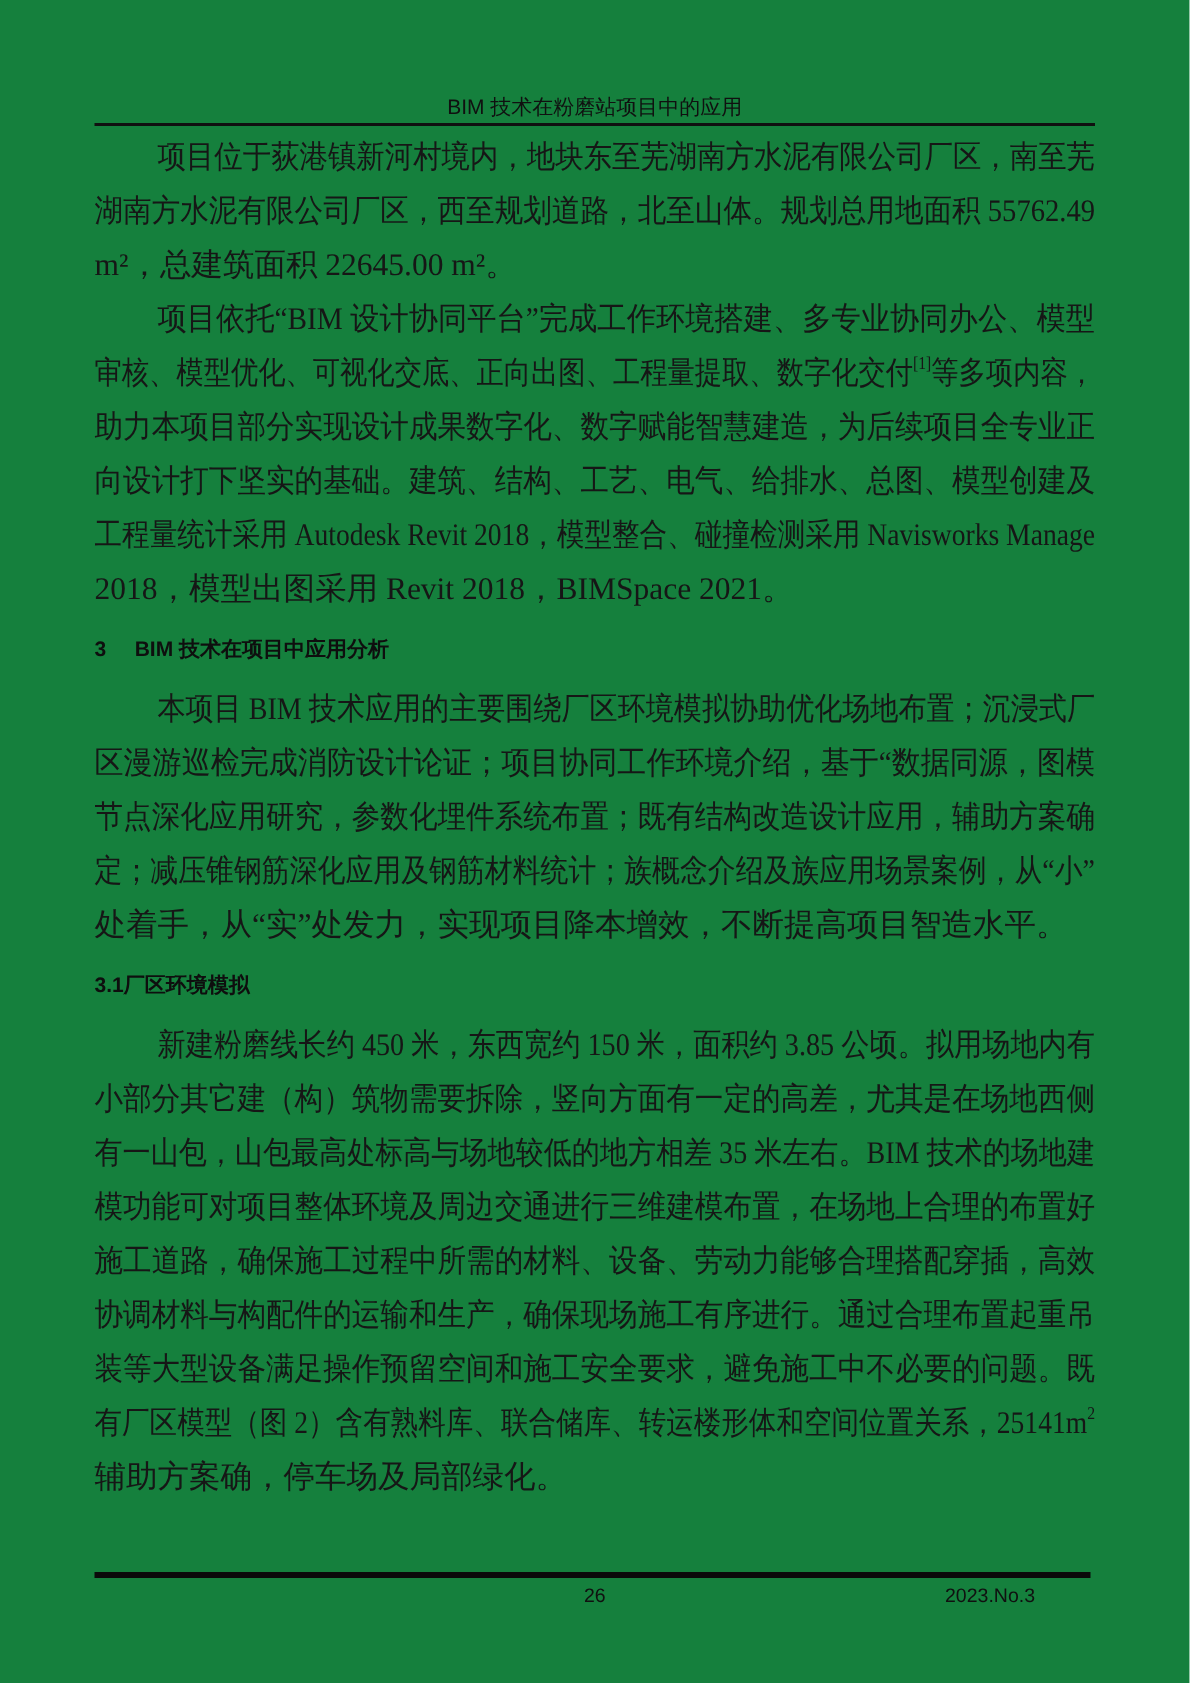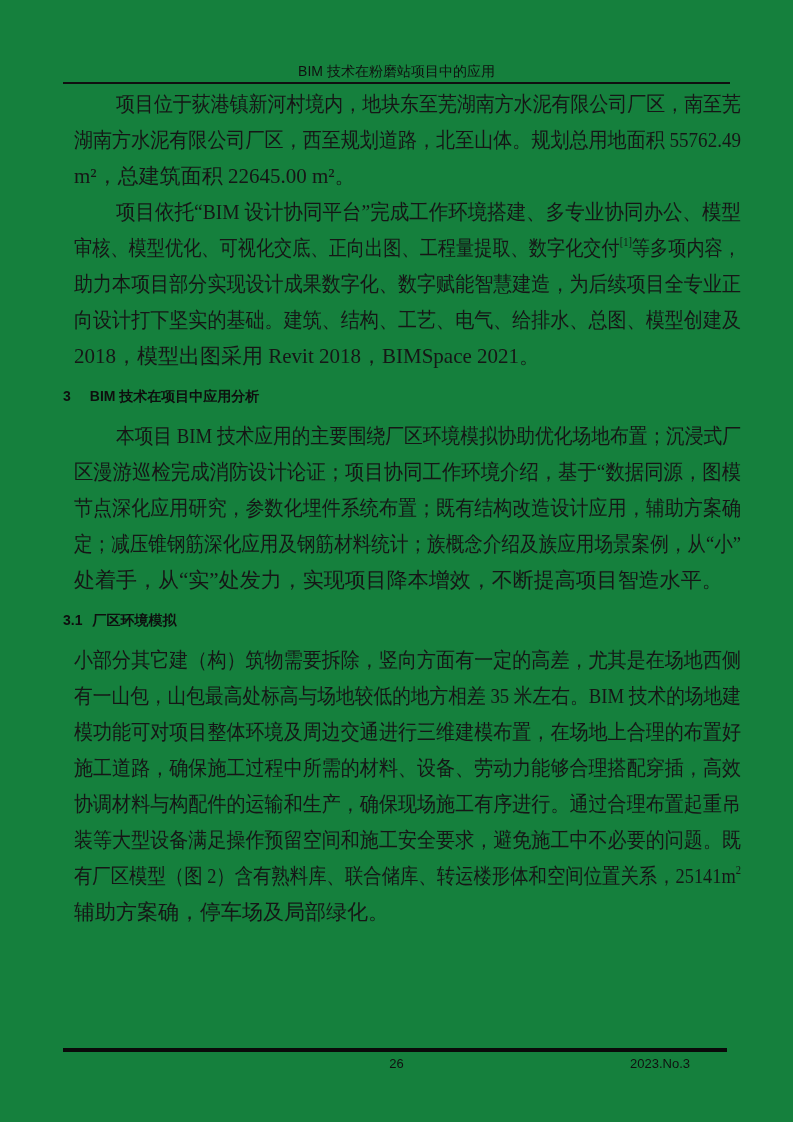--- a/index.html
+++ b/index.html
@@ -27,21 +27,20 @@
   }
   .body-text {
     position: absolute;
     top: 86px; left: 63px; width: 667px;
   }
   .line {
     height: 36px; line-height: 36px;
     font-size: 21px;
     white-space: nowrap;
     color: #161616;
-    margin-left: 11px;
   }
   .line.indent { padding-left: 42px; }
   .fit {
     display: inline-block;
     white-space: nowrap;
     transform-origin: 0 60%;
   }
   sup {
     font-size: 12px;
     line-height: 0;
@@ -49,21 +48,21 @@
   }
   .h-sec, .h-sub {
     height: 44px; line-height: 44px;
     font-family: "Liberation Sans", "DejaVu Sans", sans-serif;
     font-weight: 700;
     font-size: 14px;
     color: #0e0e0e;
     white-space: nowrap;
   }
   .h-sec .num { margin-right: 19px; }
-  .h-sub .num { margin-right: 10px; }
+  .h-sub .num { }
   .footer-rule {
     position: absolute;
     top: 1048px; left: 63px; width: 664px; height: 4px;
     background: #0a0a0a;
   }
   .page-number {
     position: absolute;
     top: 1055px; left: 0; width: 793px;
     text-align: center;
     font-family: "Liberation Sans", "DejaVu Sans", sans-serif;
@@ -92,40 +91,42 @@
       <div class="line indent"><span class="fit" style="transform: scaleX(0.901876);">项目位于荻港镇新河村境内，地块东至芜湖南方水泥有限公司厂区，南至芜</span></div>
       <div class="line"><span class="fit" style="transform: scaleX(0.907483);">湖南方水泥有限公司厂区，西至规划道路，北至山体。规划总用地面积 55762.49</span></div>
       <div class="line last"><span class="fit" style="transform: scaleX(1);">m²，总建筑面积 22645.00 m²。</span></div>
     </div>
 
     <div>
       <div class="line indent"><span class="fit" style="transform: scaleX(0.92926);">项目依托“BIM 设计协同平台”完成工作环境搭建、多专业协同办公、模型</span></div>
       <div class="line"><span class="fit" style="transform: scaleX(0.866234);"><span>审核、模型优化、可视化交底、正向出图、工程量提取、数字化交付</span><sup>[1]</sup><span>等多项内容，</span></span></div>
       <div class="line"><span class="fit" style="transform: scaleX(0.907483);">助力本项目部分实现设计成果数字化、数字赋能智慧建造，为后续项目全专业正</span></div>
       <div class="line"><span class="fit" style="transform: scaleX(0.907483);">向设计打下坚实的基础。建筑、结构、工艺、电气、给排水、总图、模型创建及</span></div>
+      <div class="line"><span class="fit" style="transform: scaleX(0.876244);">工程量统计采用 Autodesk Revit 2018，模型整合、碰撞检测采用 Navisworks Manage</span></div>
       <div class="line last"><span class="fit" style="transform: scaleX(1);">2018，模型出图采用 Revit 2018，BIMSpace 2021。</span></div>
     </div>
 
     <div class="h-sec">
       <span class="num">3</span><span>BIM 技术在项目中应用分析</span>
     </div>
 
     <div>
       <div class="line indent"><span class="fit" style="transform: scaleX(0.891345);">本项目 BIM 技术应用的主要围绕厂区环境模拟协助优化场地布置；沉浸式厂</span></div>
       <div class="line"><span class="fit" style="transform: scaleX(0.922126);">区漫游巡检完成消防设计论证；项目协同工作环境介绍，基于“数据同源，图模</span></div>
       <div class="line"><span class="fit" style="transform: scaleX(0.907483);">节点深化应用研究，参数化埋件系统布置；既有结构改造设计应用，辅助方案确</span></div>
       <div class="line"><span class="fit" style="transform: scaleX(0.885019);">定；减压锥钢筋深化应用及钢筋材料统计；族概念介绍及族应用场景案例，从“小”</span></div>
       <div class="line last"><span class="fit" style="transform: scaleX(1);">处着手，从“实”处发力，实现项目降本增效，不断提高项目智造水平。</span></div>
     </div>
 
     <div class="h-sub">
       <span class="num">3.1</span><span>厂区环境模拟</span>
     </div>
 
     <div>
+      <div class="line indent"><span class="fit" style="transform: scaleX(0.895095);">新建粉磨线长约 450 米，东西宽约 150 米，面积约 3.85 公顷。拟用场地内有</span></div>
       <div class="line"><span class="fit" style="transform: scaleX(0.907483);">小部分其它建（构）筑物需要拆除，竖向方面有一定的高差，尤其是在场地西侧</span></div>
       <div class="line"><span class="fit" style="transform: scaleX(0.89119);">有一山包，山包最高处标高与场地较低的地方相差 35 米左右。BIM 技术的场地建</span></div>
       <div class="line"><span class="fit" style="transform: scaleX(0.907483);">模功能可对项目整体环境及周边交通进行三维建模布置，在场地上合理的布置好</span></div>
       <div class="line"><span class="fit" style="transform: scaleX(0.907483);">施工道路，确保施工过程中所需的材料、设备、劳动力能够合理搭配穿插，高效</span></div>
       <div class="line"><span class="fit" style="transform: scaleX(0.907483);">协调材料与构配件的运输和生产，确保现场施工有序进行。通过合理布置起重吊</span></div>
       <div class="line"><span class="fit" style="transform: scaleX(0.907483);">装等大型设备满足操作预留空间和施工安全要求，避免施工中不必要的问题。既</span></div>
       <div class="line"><span class="fit" style="transform: scaleX(0.874647);"><span>有厂区模型（图 2）含有熟料库、联合储库、转运楼形体和空间位置关系，25141m</span><sup>2</sup></span></div>
       <div class="line last"><span class="fit" style="transform: scaleX(1);">辅助方案确，停车场及局部绿化。</span></div>
     </div>
 

